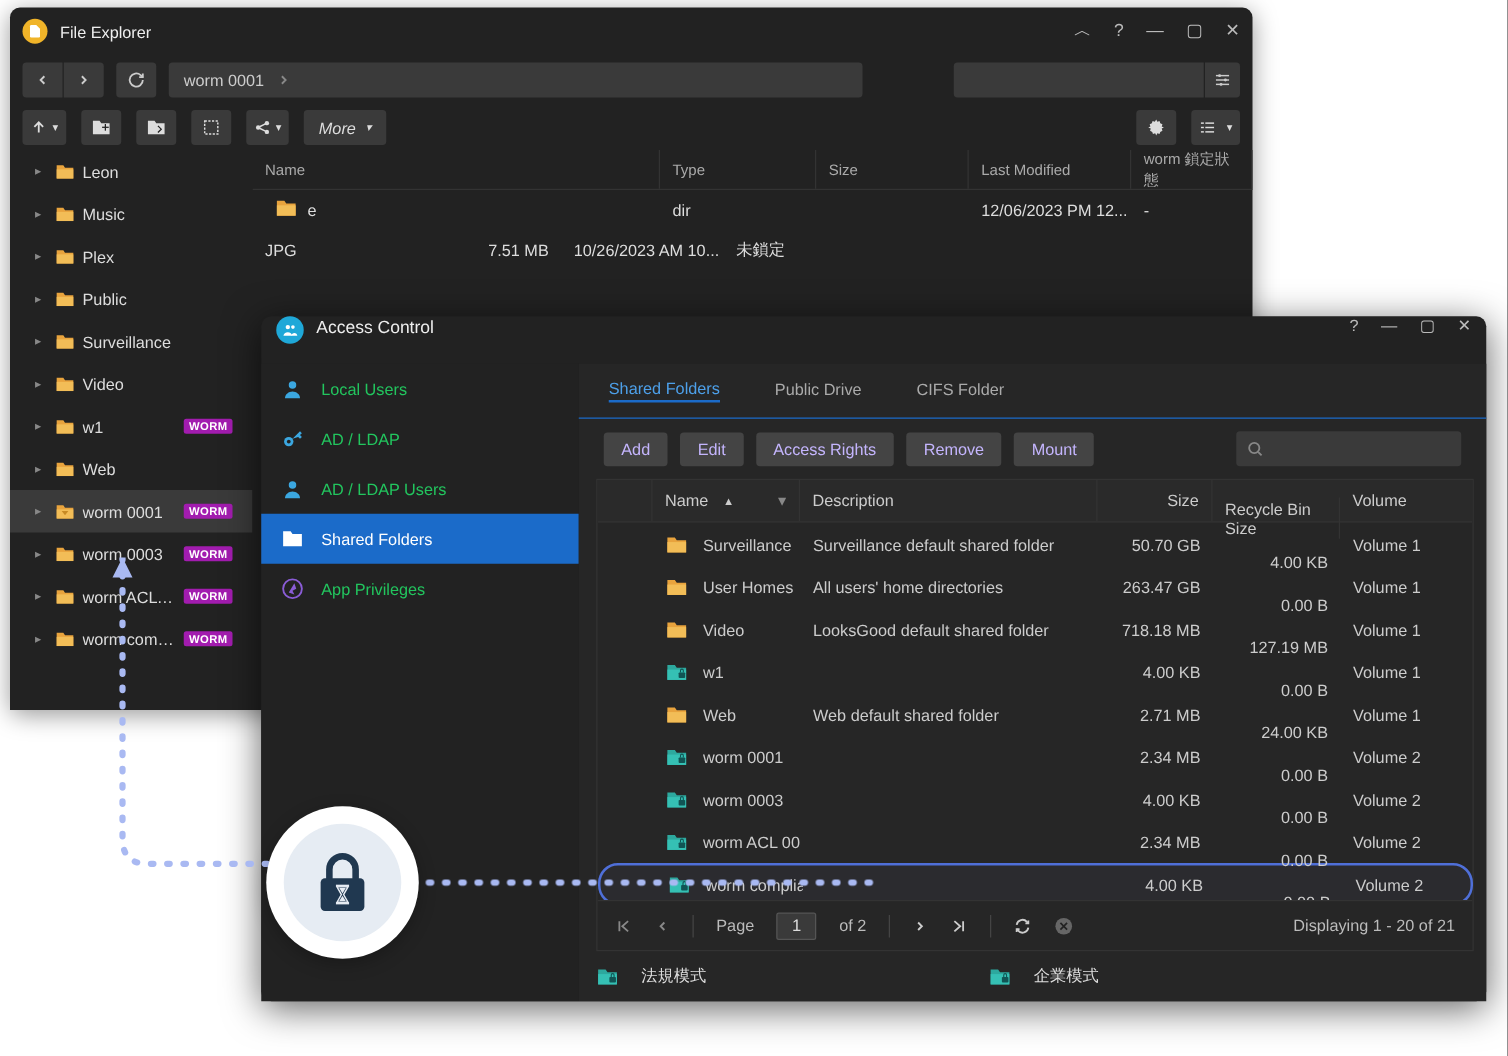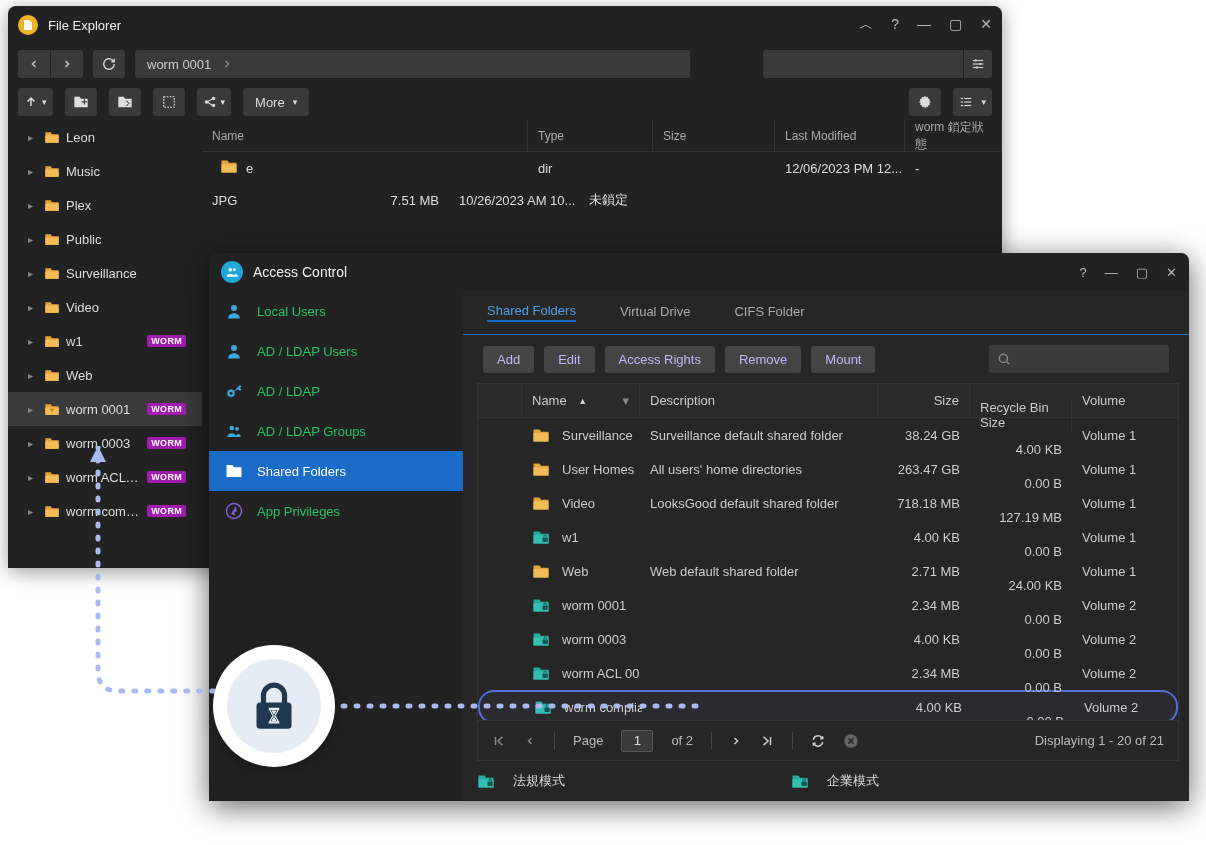--- a/index.html
+++ b/index.html
@@ -21,21 +21,21 @@
 .nav-btn-group .nav-btn:last-child { border-radius: 0 3px 3px 0; }
 .breadcrumb-bar { flex: 1; height: 28px; background: #3a3a3a; border-radius: 3px; display:flex; align-items:center; padding:0 12px; color:#ccc; gap:10px; max-width: 555px; }
 .search-wrap { display:flex; align-items:center; gap:0; margin-left: auto; }
 .search-input { width: 200px; height: 28px; background: #3a3a3a; border:none; border-radius: 3px 0 0 3px; color:#ccc; padding:0 8px 0 28px; position:relative; }
 .search-holder { position:relative; width:200px; height:28px; }
 .search-holder svg { position:absolute; left:8px; top:7px; }
 .search-adv { width: 28px; height: 28px; background: #3a3a3a; border-radius: 0 3px 3px 0; display:flex; align-items:center; justify-content:center; cursor:pointer; margin-left:1px; }
 
 .fe-toolbar { height: 36px; display:flex; align-items:center; padding:0 10px; gap:12px; }
 .tb-btn { height:28px; min-width:32px; padding:0 6px; background:#3a3a3a; border-radius:3px; display:flex; align-items:center; justify-content:center; cursor:pointer; color:#ddd; gap:4px; }
-.tb-more { padding:0 12px; }
+.tb-more { padding:0 12px;font-style:italic; }
 .tb-right { margin-left:auto; display:flex; gap:12px; }
 
 .fe-body { display:flex; height: calc(100% - 114px); }
 .fe-tree { width: 194px; background:#222; overflow-y:auto; position:relative; }
 .fe-tree::-webkit-scrollbar { width:6px; }
 .fe-tree::-webkit-scrollbar-thumb { background:#555; border-radius:3px; }
 .tree-item { height: 34px; display:flex; align-items:center; padding-left:20px; gap:6px; cursor:pointer; color:#ddd; position:relative; }
 .tree-item.selected { background:#3a3a3a; }
 .tree-arrow { width:10px; color:#888; font-size:10px; }
 .tree-folder-icon { width:16px; height:14px; display:inline-flex; }
@@ -54,21 +54,21 @@
 .fe-row { height:32px; display:flex; align-items:center; color:#ddd; }
 .fe-cell { padding:0 10px; }
 .cell-name { width:326px; display:flex; align-items:center; gap:8px; padding-left:18px; }
 .cell-type { width:125px; }
 .cell-size { width:122px; text-align:right; }
 .cell-mod { width:130px; white-space:nowrap; }
 .cell-worm { flex:1; }
 
 
 .ac-window { position:absolute; left:209px; top:253px; width:980px; height:548px; background:#222; border-radius:8px; color:#ddd; font-size:13px; box-shadow:0 6px 30px rgba(0,0,0,0.6); }
-.ac-titlebar { height:38px; display:flex; align-items:center; padding:0 12px; }
+.ac-titlebar { height:38px; display:flex; align-items:flex-start; padding:0 12px; }
 .ac-app-icon { width:22px; height:22px; border-radius:50%; background:#1fa8d8; margin-right:10px; display:flex; align-items:center; justify-content:center; }
 .ac-title { font-weight:500; color:#eee; font-size:14px; }
 .ac-tb-right { margin-left:auto; display:flex; gap:18px; color:#bbb; }
 .ac-body { display:flex; height:calc(100% - 38px); }
 .ac-sidebar { width:254px; background:#222; }
 .sb-item { height:40px; display:flex; align-items:center; padding-left:16px; gap:14px; cursor:pointer; color:#22c55e; }
 .sb-item.active { background:#1b6bc9; color:#fff; }
 .sb-icon { width:18px; height:18px; display:inline-flex; align-items:center; justify-content:center; }
 
 .ac-main { flex:1; display:flex; flex-direction:column; background:#262626; }
@@ -432,46 +432,35 @@
             <svg width="18" height="18" viewBox="0 0 24 24" fill="#3ba7e0">
               <circle cx="12" cy="8" r="4"></circle>
               <path d="M4 22c0-4 4-7 8-7s8 3 8 7"></path>
             </svg>
           </span>
           <span>Local Users</span>
         </div>
         <div class="sb-item">
           <span class="sb-icon">
             <svg width="18" height="18" viewBox="0 0 24 24" fill="#3ba7e0">
-              <circle cx="12" cy="8" r="4"></circle>
-              <path d="M4 22c0-4 4-7 8-7s8 3 8 7"></path>
-            </svg>
-          </span>
-          <span>AD / LDAP Users</span>
+              <circle cx="8" cy="15" r="5"></circle>
+              <circle cx="8" cy="15" r="2" fill="#222"></circle>
+              <path d="M12 12l8-8 2 2-2 2 2 2-2 2-2-2"></path>
+            </svg>
+          </span>
+          <span>AD / LDAP</span>
         </div>
         <div class="sb-item">
           <span class="sb-icon">
             <svg width="18" height="18" viewBox="0 0 24 24" fill="#3ba7e0">
-              <circle cx="8" cy="15" r="5"></circle>
-              <circle cx="8" cy="15" r="2" fill="#222"></circle>
-              <path d="M12 12l8-8 2 2-2 2 2 2-2 2-2-2"></path>
-            </svg>
-          </span>
-          <span>AD / LDAP</span>
-        </div>
-        <div class="sb-item">
-          <span class="sb-icon">
-            <svg width="18" height="18" viewBox="0 0 24 24" fill="#3ba7e0">
-              <circle cx="9" cy="8" r="3"></circle>
-              <circle cx="16" cy="9" r="2.5"></circle>
-              <path d="M3 20c0-3 3-5 6-5s6 2 6 5"></path>
-              <path d="M14 20c0-2.5 2-4 4-4s3 1.5 3 4"></path>
-            </svg>
-          </span>
-          <span>AD / LDAP Groups</span>
+              <circle cx="12" cy="8" r="4"></circle>
+              <path d="M4 22c0-4 4-7 8-7s8 3 8 7"></path>
+            </svg>
+          </span>
+          <span>AD / LDAP Users</span>
         </div>
         <div class="sb-item active">
           <span class="sb-icon">
             <svg width="18" height="16" viewBox="0 0 24 20" fill="#fff">
               <path d="M10 2H2v16h20V5H12l-2-3z"></path>
             </svg>
           </span>
           <span>Shared Folders</span>
         </div>
         <div class="sb-item">
@@ -480,21 +469,21 @@
               <circle cx="12" cy="12" r="10" fill="none" stroke="#8a5cd6" stroke-width="2"></circle>
               <path d="M8 16l6-10 2 6-4 2 2 4" fill="#8a5cd6"></path>
             </svg>
           </span>
           <span>App Privileges</span>
         </div>
       </div>
     <div class="ac-main">
       <div class="ac-tabs">
         <div class="ac-tab active">Shared Folders</div>
-        <div class="ac-tab">Virtual Drive</div>
+        <div class="ac-tab">Public Drive</div>
         <div class="ac-tab">CIFS Folder</div>
       </div>
       <div class="ac-actions">
         <button class="ac-btn">Add</button>
         <button class="ac-btn">Edit</button>
         <button class="ac-btn">Access Rights</button>
         <button class="ac-btn">Remove</button>
         <button class="ac-btn">Mount</button>
         <div class="ac-search ac-search-wrap">
           <svg width="14" height="14" viewBox="0 0 24 24" fill="none" stroke="#888" stroke-width="2.5">
@@ -519,21 +508,21 @@
               <div class="gc gc-name gc-name-cell" style="border:none">
                 <span class="gc-icon-cell">
                   <svg width="18" height="15" viewBox="0 0 24 20">
                     <path d="M10 2H2v16h20V5H12l-2-3z" fill="#e8a33d"></path>
                     <rect x="2" y="7" width="20" height="11" fill="#f2bd57"></rect>
                   </svg>
                 </span>
                 <span>Surveillance</span>
               </div>
               <div class="gc gc-desc" style="border:none">Surveillance default shared folder</div>
-              <div class="gc gc-size" style="border:none">38.24 GB</div>
+              <div class="gc gc-size" style="border:none">50.70 GB</div>
               <div class="gc gc-recy" style="border:none">4.00 KB</div>
               <div class="gc gc-vol" style="border:none">Volume 1</div>
             </div>
             <div class="ac-row">
               <div class="gc gc-check" style="border:none"></div>
               <div class="gc gc-name gc-name-cell" style="border:none">
                 <span class="gc-icon-cell">
                   <svg width="18" height="15" viewBox="0 0 24 20">
                     <path d="M10 2H2v16h20V5H12l-2-3z" fill="#e8a33d"></path>
                     <rect x="2" y="7" width="20" height="11" fill="#f2bd57"></rect>

